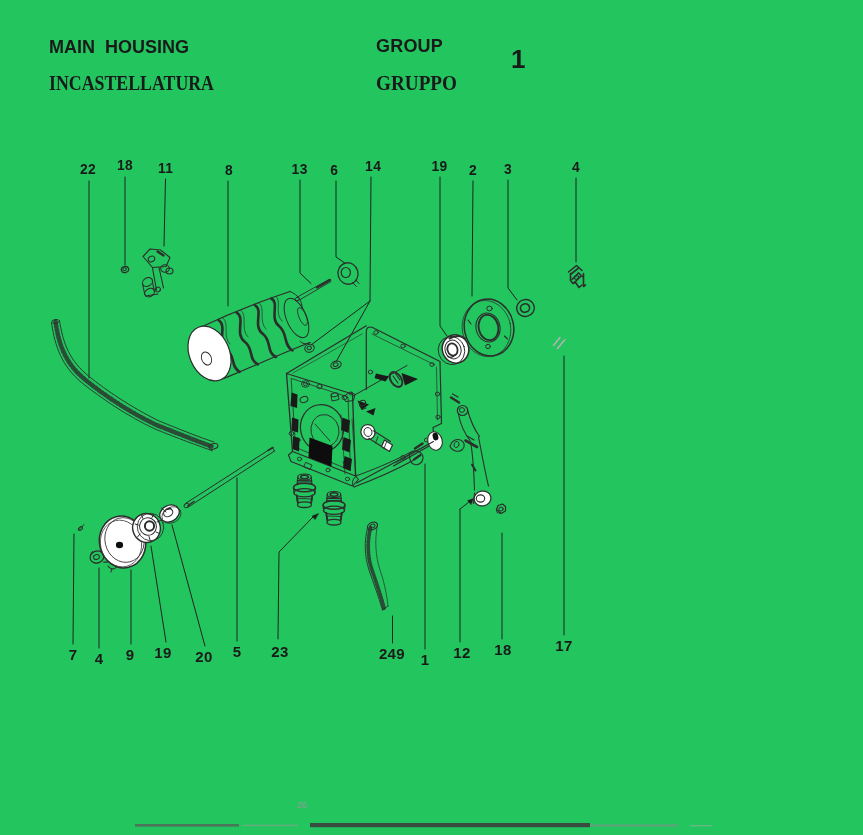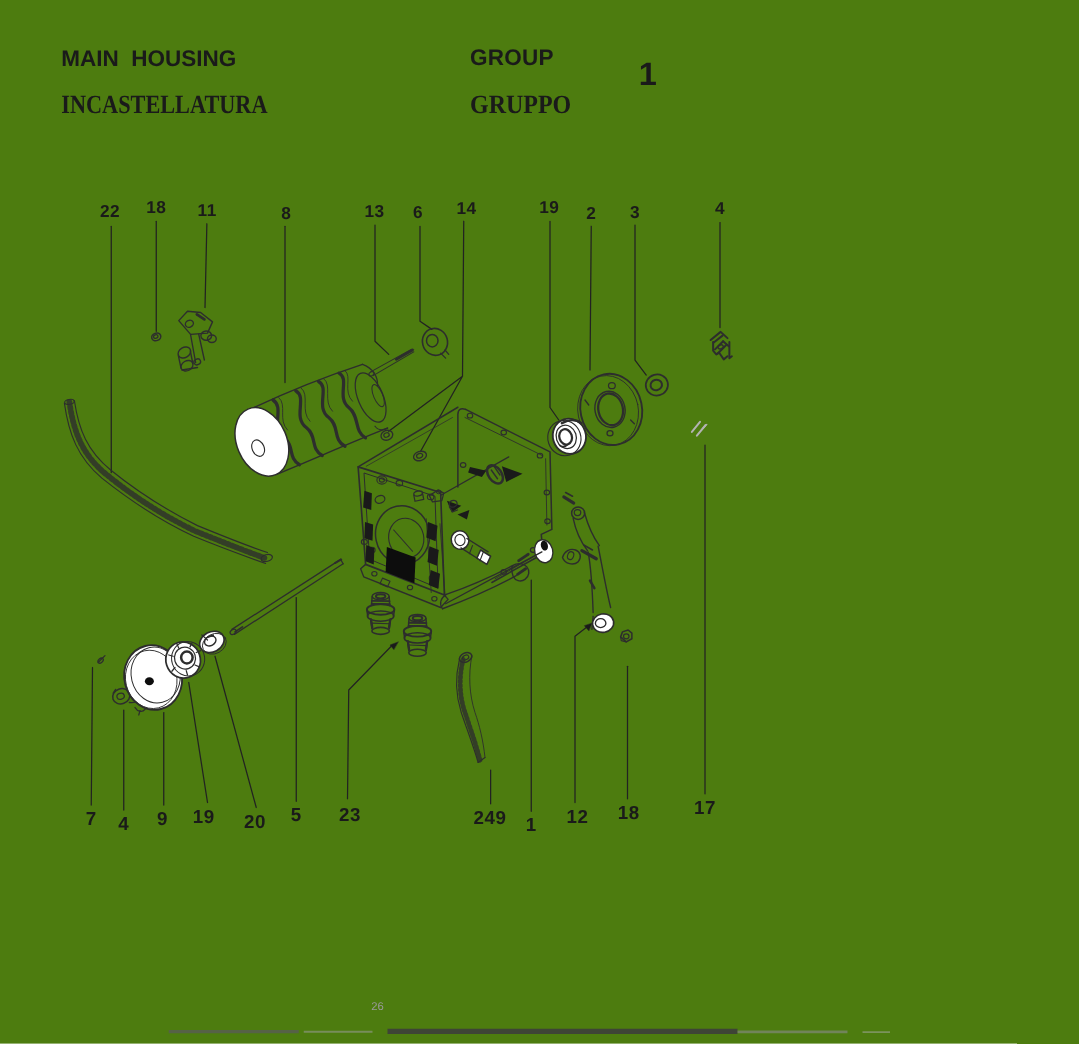--- a/index.html
+++ b/index.html
@@ -1,16 +1,16 @@
 <!DOCTYPE html>
 <html><head>
 <meta charset="utf-8">
 <style>
 html,body{margin:0;padding:0;background:#fff;}
-#page{position:relative;width:863px;height:835px;background:#4d7c0f;overflow:hidden;}
+#page{position:relative;width:863px;height:835px;background:#22c55e;overflow:hidden;}
 svg{display:block}
 text{font-family:"Liberation Sans",sans-serif;}
 .ser{font-family:"Liberation Serif",serif;}
 </style>
 </head>
 <body>
 <div id="page">
 <svg width="863" height="835" viewBox="0 0 863 835" fill="none" stroke-linecap="round" stroke-linejoin="round">
 
 <text x="49" y="52.5" font-size="18" font-weight="bold" fill="#1a1a1a" stroke="none" textLength="140" lengthAdjust="spacingAndGlyphs">MAIN&nbsp;&nbsp;HOUSING</text>

